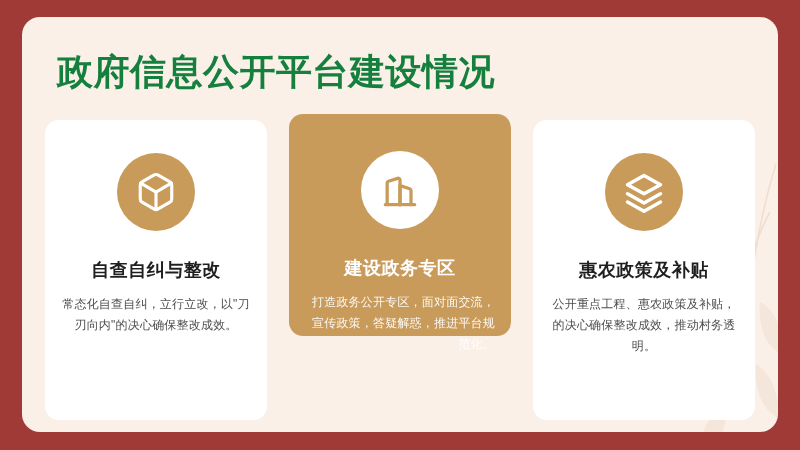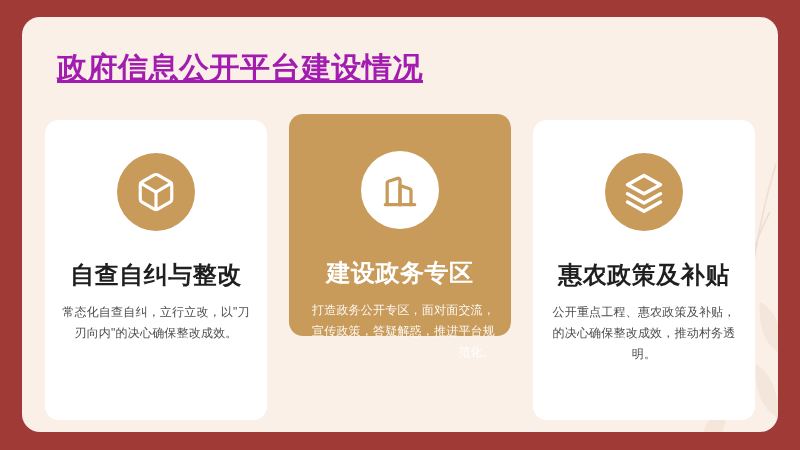--- a/index.html
+++ b/index.html
@@ -25,27 +25,26 @@
     position:absolute;
     right:-10px; bottom:-20px;
     width:150px; height:300px;
     pointer-events:none;
     opacity:.55;
   }
 
   .page-title{
     position:absolute;
     left:35px; top:32px;
-    font-size:30px;
+    font-size:36px;
     font-weight:700;
-    color:#a21caf;
+    color:#15803d;
     letter-spacing:.5px;
     line-height:1.25;
     white-space:nowrap;
-    text-decoration:underline;
   }
 
   
   .cards{
     position:absolute;
     left:0; right:0; top:97px;
     height:312px;
     display:flex;
     justify-content:center;
     align-items:flex-start;
@@ -79,21 +78,21 @@
     align-items:center;
     justify-content:center;
     flex:none;
   }
   .card.featured .icon-circle{ background:#ffffff; }
 
   .icon-circle svg{ display:block; }
 
   .card-title{
     margin-top:28px;
-    font-size:24px;
+    font-size:18px;
     font-weight:700;
     color:#1f1f1f;
     text-align:center;
     line-height:1.3;
     letter-spacing:.5px;
   }
   .card.featured .card-title{ color:#ffffff; }
 
   .card-desc{
     margin-top:12px;

